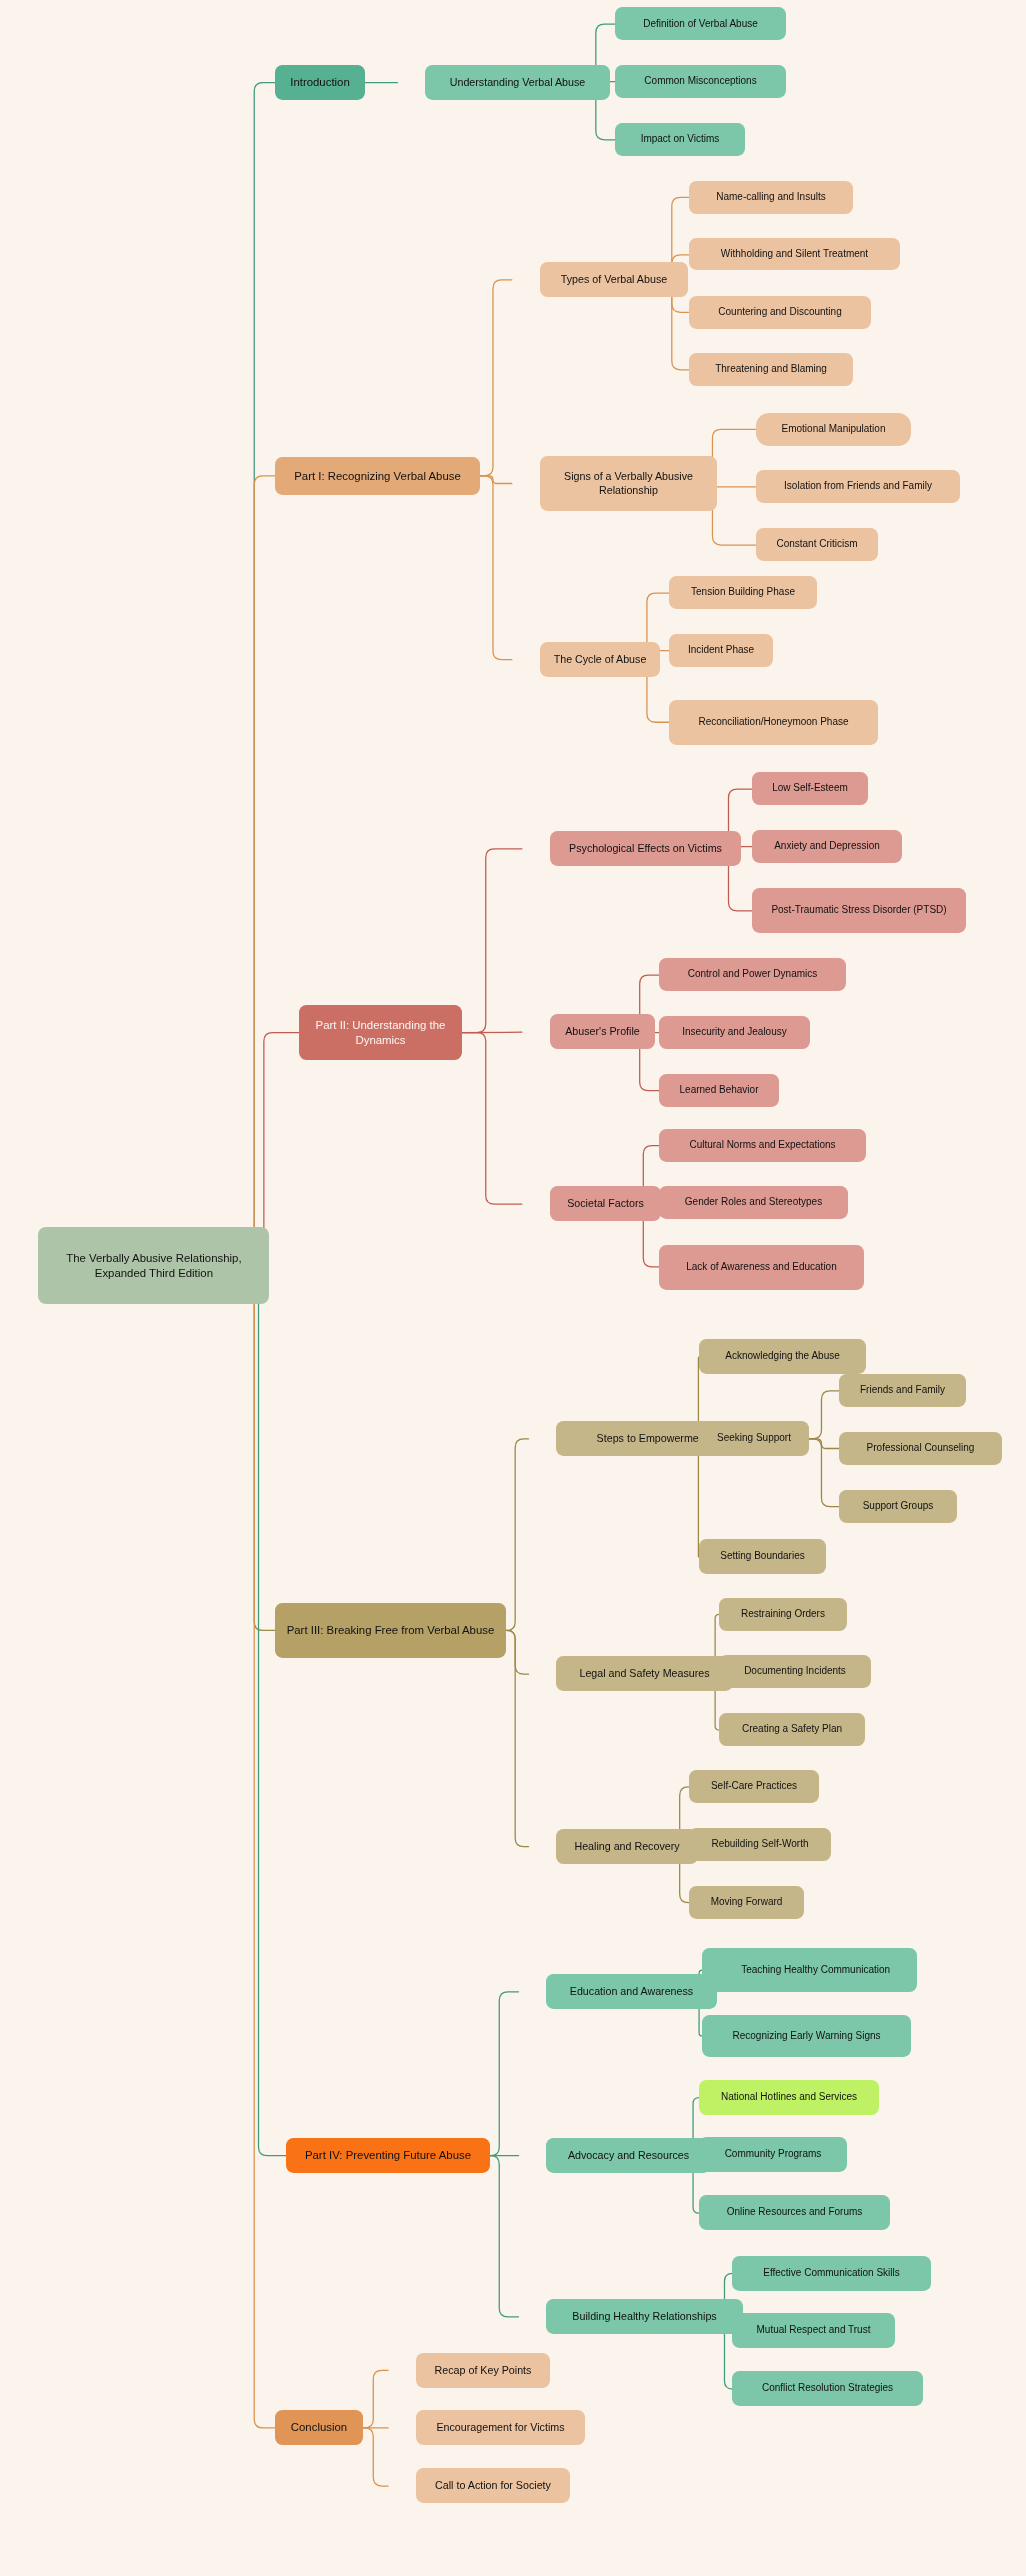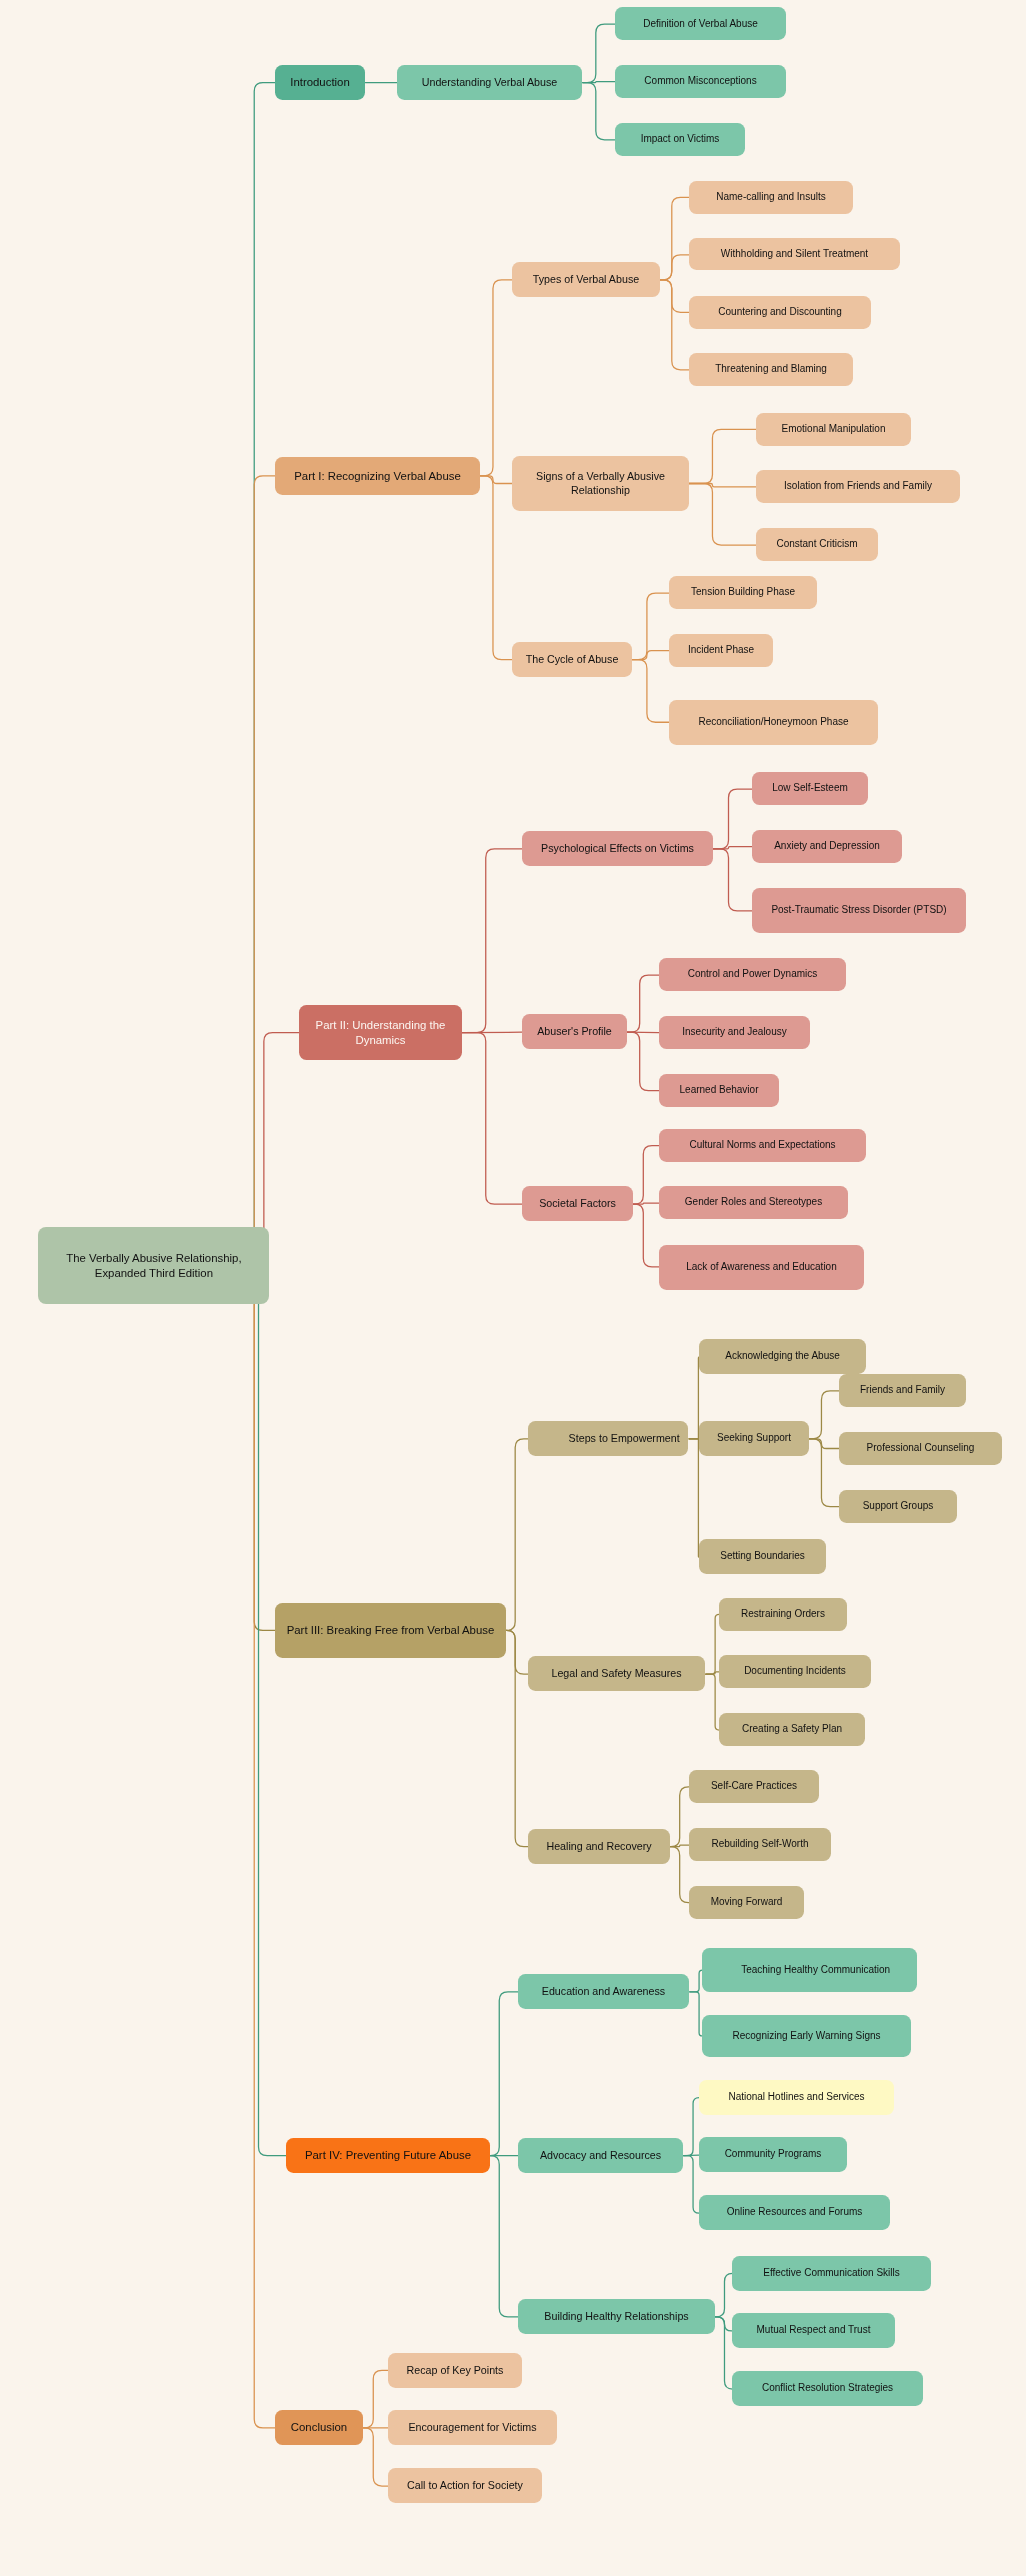--- a/index.html
+++ b/index.html
@@ -43,20 +43,21 @@
   .node.root {
     font-size: 11.4px;
     border-radius: 8px;
   }
   .node.lvl1 {
     font-size: 11.4px;
     text-align: center;
   }
   .node.lvl2 {
     font-size: 10.7px;
+    margin-left: 28px;
   }
   .node.lvl3 {
     font-size: 10px;
   }
   .node.lvl4 {
     font-size: 10px;
   }
   .node.white-text {
     color: #fdf7f2;
   }
@@ -137,21 +138,21 @@
     <div class="node lvl3" style="left: 615px; top: 7.4px; width: 171px; height: 33px; background: rgb(124, 198, 169);">Definition of Verbal Abuse</div>
     <div class="node lvl3" style="left: 615px; top: 65px; width: 171px; height: 33px; background: rgb(124, 198, 169);">Common Misconceptions</div>
     <div class="node lvl3" style="left: 615px; top: 123px; width: 130px; height: 33px; background: rgb(124, 198, 169);">Impact on Victims</div>
     <div class="node lvl1" style="left: 275px; top: 457px; width: 205px; height: 38px; background: rgb(227, 169, 119);">Part I: Recognizing Verbal Abuse</div>
     <div class="node lvl2" style="left: 512px; top: 262px; width: 148px; height: 35px; background: rgb(236, 195, 160);">Types of Verbal Abuse</div>
     <div class="node lvl3" style="left: 689px; top: 181px; width: 164px; height: 33px; background: rgb(236, 195, 160);">Name-calling and Insults</div>
     <div class="node lvl3" style="left: 689px; top: 238px; width: 211px; height: 32px; background: rgb(236, 195, 160);">Withholding and Silent Treatment</div>
     <div class="node lvl3" style="left: 689px; top: 296px; width: 182px; height: 33px; background: rgb(236, 195, 160);">Countering and Discounting</div>
     <div class="node lvl3" style="left: 689px; top: 353px; width: 164px; height: 33px; background: rgb(236, 195, 160);">Threatening and Blaming</div>
     <div class="node lvl2" style="left: 512px; top: 456px; width: 177px; height: 55px; background: rgb(236, 195, 160);">Signs of a Verbally Abusive Relationship</div>
-    <div class="node lvl3" style="left: 756px; top: 413px; width: 155px; height: 33px; background: rgb(236, 195, 160);">Emotional Manipulation</div>
+    <div class="node lvl3" style="left: 756px; top: 413px; width: 155px; height: 33px; background: rgb(236, 195, 160); border-radius: 13px;">Emotional Manipulation</div>
     <div class="node lvl3" style="left: 756px; top: 470px; width: 204px; height: 33px; background: rgb(236, 195, 160);">Isolation from Friends and Family</div>
     <div class="node lvl3" style="left: 756px; top: 528px; width: 122px; height: 33px; background: rgb(236, 195, 160);">Constant Criticism</div>
     <div class="node lvl2" style="left: 512px; top: 642px; width: 120px; height: 35px; background: rgb(236, 195, 160);">The Cycle of Abuse</div>
     <div class="node lvl3" style="left: 669px; top: 576px; width: 148px; height: 33px; background: rgb(236, 195, 160);">Tension Building Phase</div>
     <div class="node lvl3" style="left: 669px; top: 634px; width: 104px; height: 33px; background: rgb(236, 195, 160);">Incident Phase</div>
     <div class="node lvl3" style="left: 669px; top: 700px; width: 209px; height: 45px; background: rgb(236, 195, 160);">Reconciliation/Honeymoon Phase</div>
     <div class="node lvl1 white-text" style="left: 299px; top: 1005px; width: 163px; height: 55px; background: rgb(203, 111, 100);">Part II: Understanding the Dynamics</div>
     <div class="node lvl2" style="left: 522px; top: 831px; width: 191px; height: 35px; background: rgb(221, 154, 146);">Psychological Effects on Victims</div>
     <div class="node lvl3" style="left: 752px; top: 772px; width: 116px; height: 33px; background: rgb(221, 154, 146);">Low Self-Esteem</div>
     <div class="node lvl3" style="left: 752px; top: 830px; width: 150px; height: 33px; background: rgb(221, 154, 146);">Anxiety and Depression</div>
@@ -178,21 +179,21 @@
     <div class="node lvl3" style="left: 719px; top: 1713px; width: 146px; height: 33px; background: rgb(197, 182, 138);">Creating a Safety Plan</div>
     <div class="node lvl2" style="left: 528px; top: 1829px; width: 142px; height: 35px; background: rgb(197, 182, 138);">Healing and Recovery</div>
     <div class="node lvl3" style="left: 689px; top: 1770px; width: 130px; height: 33px; background: rgb(197, 182, 138);">Self-Care Practices</div>
     <div class="node lvl3" style="left: 689px; top: 1828px; width: 142px; height: 33px; background: rgb(197, 182, 138);">Rebuilding Self-Worth</div>
     <div class="node lvl3" style="left: 689px; top: 1886px; width: 115px; height: 33px; background: rgb(197, 182, 138);">Moving Forward</div>
     <div class="node lvl1" style="left: 286px; top: 2138px; width: 204px; height: 35px; background: #f97316;">Part IV: Preventing Future Abuse</div>
     <div class="node lvl2" style="left: 518px; top: 1974px; width: 171px; height: 35px; background: rgb(124, 198, 169);">Education and Awareness</div>
     <div class="node lvl3" style="left: 702px; top: 1948px; width: 215px; height: 44px; background: rgb(124, 198, 169); padding-left: 19px;">Teaching Healthy Communication</div>
     <div class="node lvl3" style="left: 702px; top: 2015px; width: 209px; height: 42px; background: rgb(124, 198, 169);">Recognizing Early Warning Signs</div>
     <div class="node lvl2" style="left: 518px; top: 2138px; width: 165px; height: 35px; background: rgb(124, 198, 169);">Advocacy and Resources</div>
-    <div class="node lvl3" style="left: 699px; top: 2080px; width: 195px; height: 35px; background: #fef9c3;">National Hotlines and Services</div>
+    <div class="node lvl3" style="left: 699px; top: 2080px; width: 180px; height: 35px; background: #bef264;">National Hotlines and Services</div>
     <div class="node lvl3" style="left: 699px; top: 2137px; width: 148px; height: 35px; background: rgb(124, 198, 169);">Community Programs</div>
     <div class="node lvl3" style="left: 699px; top: 2195px; width: 191px; height: 35px; background: rgb(124, 198, 169);">Online Resources and Forums</div>
     <div class="node lvl2" style="left: 518px; top: 2299px; width: 197px; height: 35px; background: rgb(124, 198, 169);">Building Healthy Relationships</div>
     <div class="node lvl3" style="left: 732px; top: 2256px; width: 199px; height: 35px; background: rgb(124, 198, 169);">Effective Communication Skills</div>
     <div class="node lvl3" style="left: 732px; top: 2313px; width: 163px; height: 35px; background: rgb(124, 198, 169);">Mutual Respect and Trust</div>
     <div class="node lvl3" style="left: 732px; top: 2371px; width: 191px; height: 35px; background: rgb(124, 198, 169);">Conflict Resolution Strategies</div>
     <div class="node lvl1" style="left: 275px; top: 2410px; width: 88px; height: 35px; background: rgb(224, 149, 87);">Conclusion</div>
     <div class="node lvl2" style="left: 388px; top: 2353px; width: 134px; height: 35px; background: rgb(236, 195, 160);">Recap of Key Points</div>
     <div class="node lvl2" style="left: 388px; top: 2410px; width: 169px; height: 35px; background: rgb(236, 195, 160);">Encouragement for Victims</div>
     <div class="node lvl2" style="left: 388px; top: 2468px; width: 154px; height: 35px; background: rgb(236, 195, 160);">Call to Action for Society</div>

